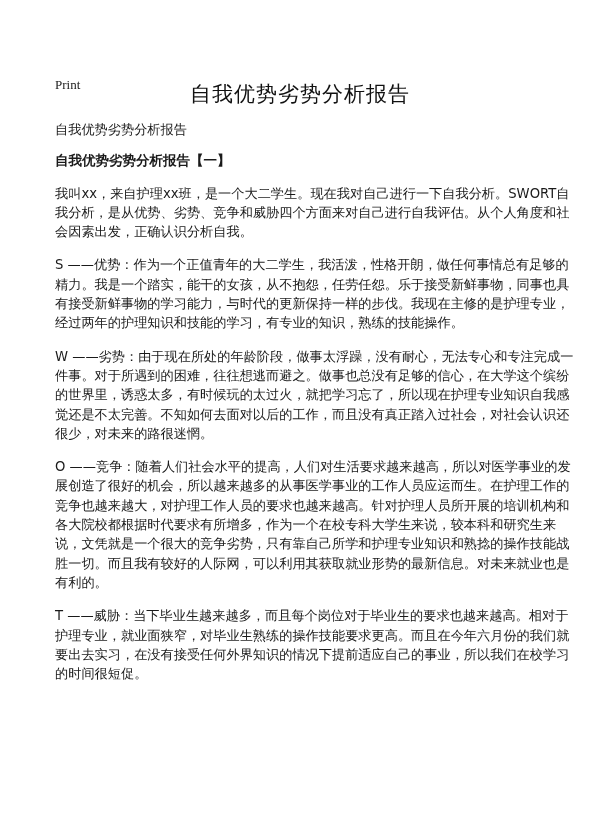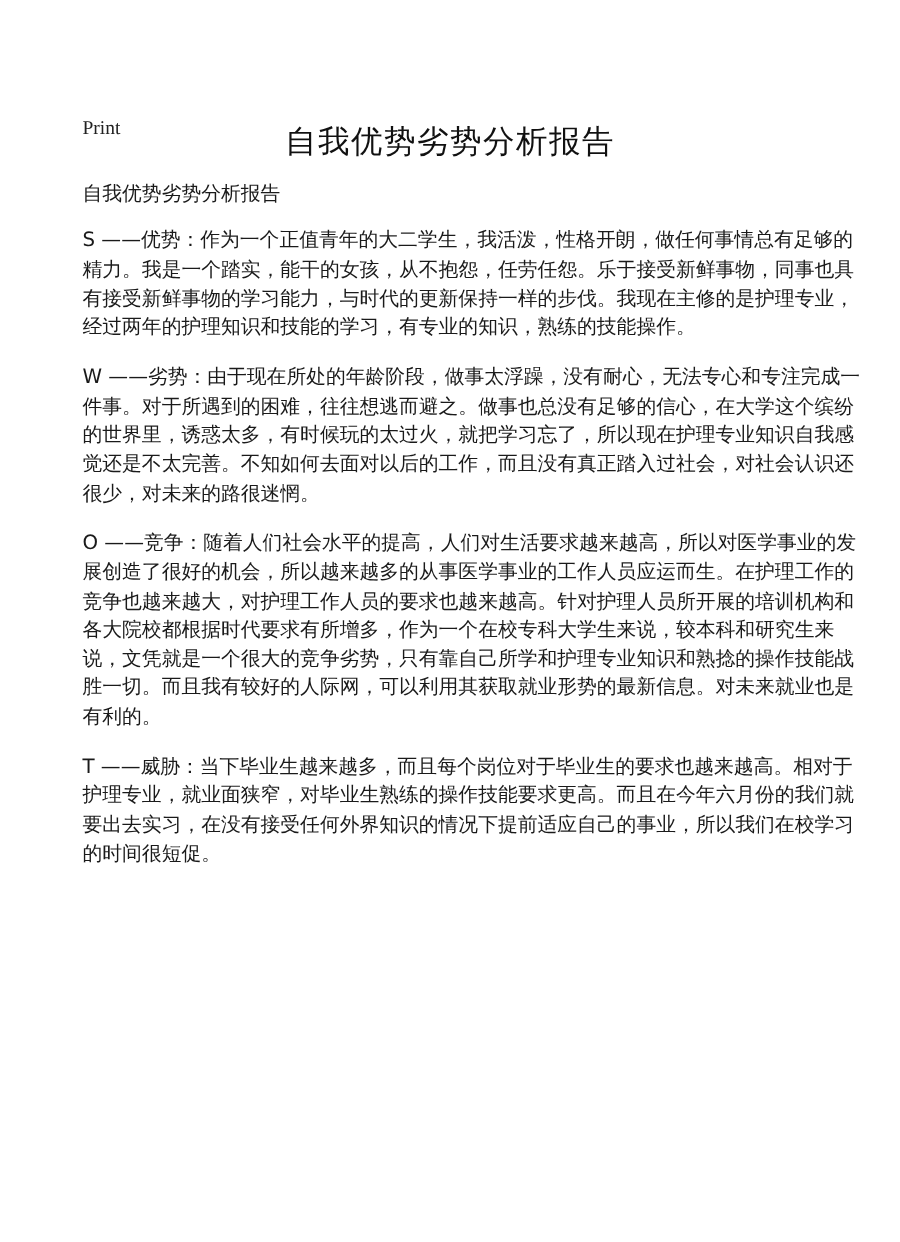--- a/index.html
+++ b/index.html
@@ -13,17 +13,19 @@
   </style>
 </head>
 <body>
 
 <div class="print-link">Print</div>
 
 <div class="doc-title">自我优势劣势分析报告</div>
 
 <div class="content">
   <p class="subtitle">自我优势劣势分析报告</p>
+  <p class="section-heading">自我优势劣势分析报告【一】</p>
+  <p>我叫xx，来自护理xx班，是一个大二学生。现在我对自己进行一下自我分析。SWORT自我分析，是从优势、劣势、竞争和威胁四个方面来对自己进行自我评估。从个人角度和社会因素出发，正确认识分析自我。</p>
   <p>S ——优势：作为一个正值青年的大二学生，我活泼，性格开朗，做任何事情总有足够的精力。我是一个踏实，能干的女孩，从不抱怨，任劳任怨。乐于接受新鲜事物，同事也具有接受新鲜事物的学习能力，与时代的更新保持一样的步伐。我现在主修的是护理专业，经过两年的护理知识和技能的学习，有专业的知识，熟练的技能操作。</p>
   <p>W ——劣势：由于现在所处的年龄阶段，做事太浮躁，没有耐心，无法专心和专注完成一件事。对于所遇到的困难，往往想逃而避之。做事也总没有足够的信心，在大学这个缤纷的世界里，诱惑太多，有时候玩的太过火，就把学习忘了，所以现在护理专业知识自我感觉还是不太完善。不知如何去面对以后的工作，而且没有真正踏入过社会，对社会认识还很少，对未来的路很迷惘。</p>
   <p>O ——竞争：随着人们社会水平的提高，人们对生活要求越来越高，所以对医学事业的发展创造了很好的机会，所以越来越多的从事医学事业的工作人员应运而生。在护理工作的竞争也越来越大，对护理工作人员的要求也越来越高。针对护理人员所开展的培训机构和各大院校都根据时代要求有所增多，作为一个在校专科大学生来说，较本科和研究生来说，文凭就是一个很大的竞争劣势，只有靠自己所学和护理专业知识和熟捻的操作技能战胜一切。而且我有较好的人际网，可以利用其获取就业形势的最新信息。对未来就业也是有利的。</p>
   <p>T ——威胁：当下毕业生越来越多，而且每个岗位对于毕业生的要求也越来越高。相对于护理专业，就业面狭窄，对毕业生熟练的操作技能要求更高。而且在今年六月份的我们就要出去实习，在没有接受任何外界知识的情况下提前适应自己的事业，所以我们在校学习的时间很短促。</p>
 </div>
 
 </body></html>

